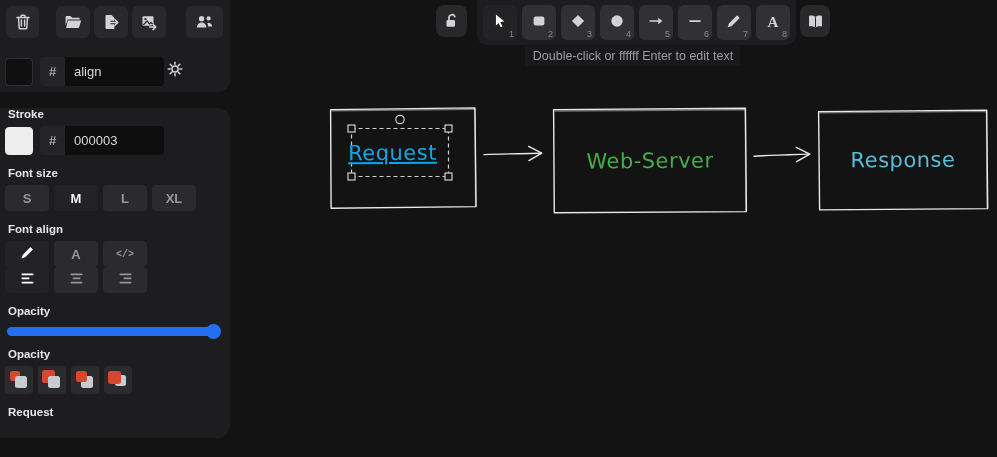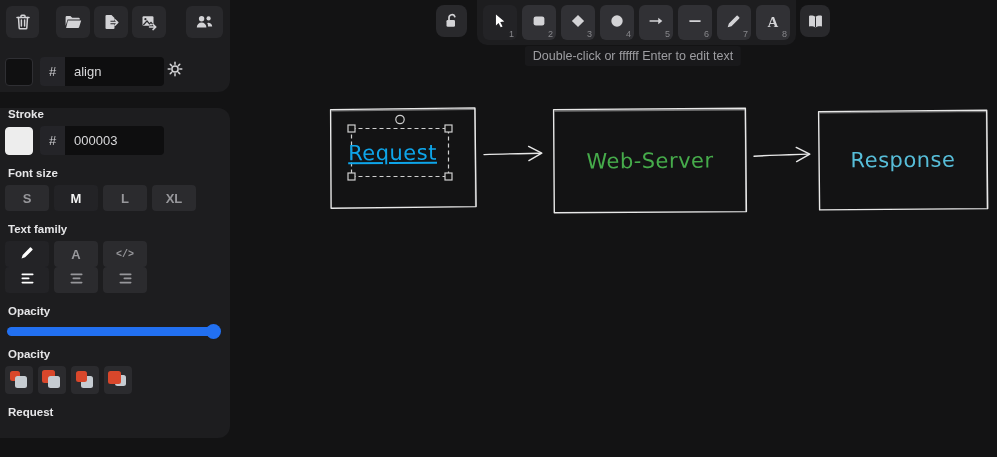--- a/index.html
+++ b/index.html
@@ -219,21 +219,21 @@
   </div>
 
   <div class="sec-label">Font size</div>
   <div class="btnrow">
     <div class="pbtn">S</div>
     <div class="pbtn sel">M</div>
     <div class="pbtn">L</div>
     <div class="pbtn">XL</div>
   </div>
 
-  <div class="sec-label">Text family</div>
+  <div class="sec-label">Font align</div>
   <div class="btnrow">
     <div class="pbtn sel">
       <span>
         <svg width="17" height="17" viewBox="0 0 20 20">
           <path class="icon-fill" d="M3 17 L4.3 12.8 L12.9 4.2 Q13.5 3.6 14.1 4.2 L15.8 5.9 Q16.4 6.5 15.8 7.1 L7.2 15.7 Z"></path>
         </svg>
       </span>
     </div>
     <div class="pbtn">
       <span class="sansA">A</span>

